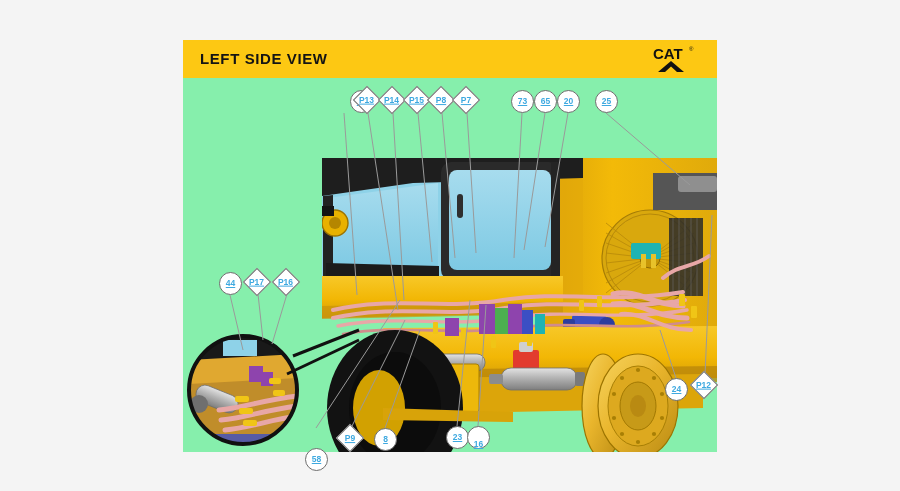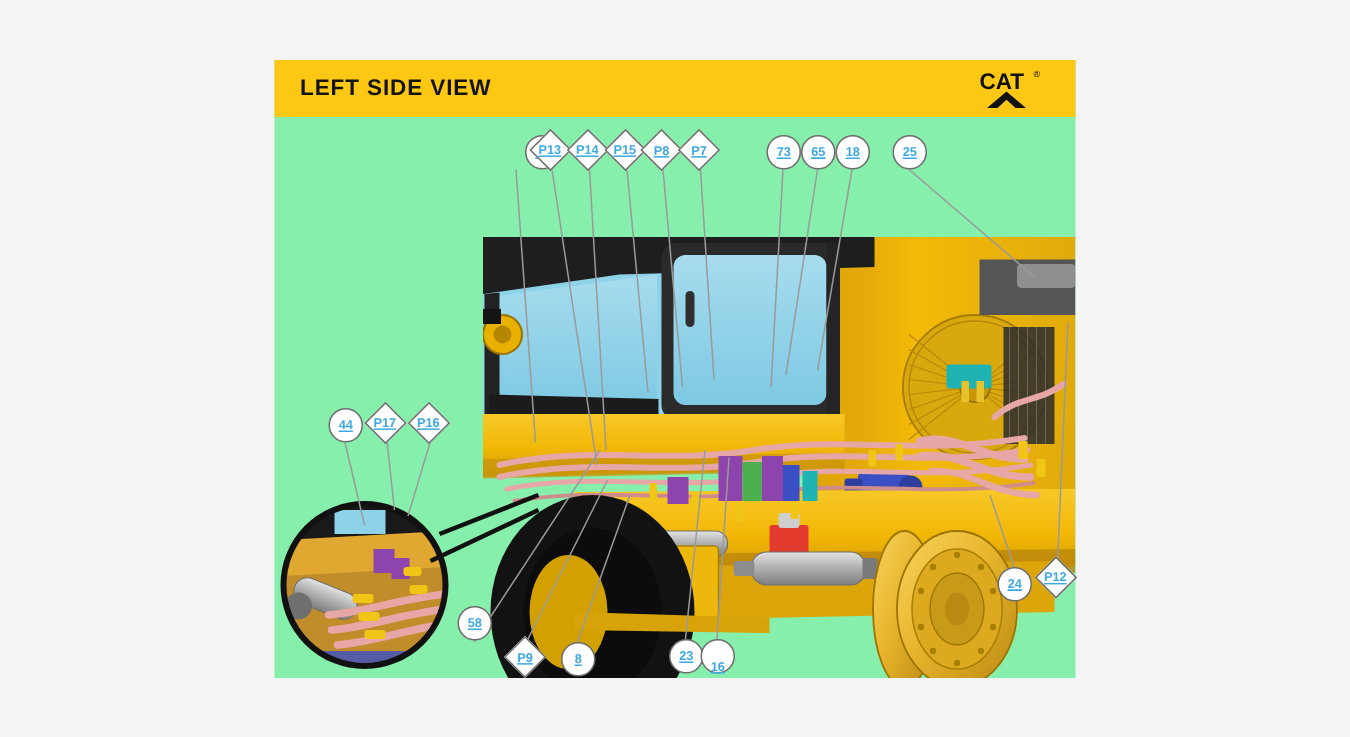--- a/index.html
+++ b/index.html
@@ -353,35 +353,35 @@
       <div class="callout diam" style="left: 456px; top: 90px;">
         <span class="lbl">P7</span>
       </div>
       <div class="callout circ" style="left: 511px; top: 90px;">
         <span class="lbl">73</span>
       </div>
       <div class="callout circ" style="left: 534px; top: 90px; text-decoration: underline;">
         <span class="lbl">65</span>
       </div>
       <div class="callout circ" style="left: 557px; top: 90px;">
-        <span class="lbl">18</span>
+        <span class="lbl">20</span>
       </div>
       <div class="callout circ" style="left: 595px; top: 90px;">
         <span class="lbl">25</span>
       </div>
       <div class="callout circ" style="left: 219px; top: 272px;">
         <span class="lbl">44</span>
       </div>
       <div class="callout diam" style="left: 247px; top: 272px;">
         <span class="lbl">P17</span>
       </div>
       <div class="callout diam" style="left: 276px; top: 272px;">
         <span class="lbl">P16</span>
       </div>
-      <div class="callout circ" style="left: 305px; top: 404px;">
+      <div class="callout circ" style="left: 305px; top: 448px;">
         <span class="lbl">58</span>
       </div>
       <div class="callout diam" style="left: 340px; top: 428px;">
         <span class="lbl">P9</span>
       </div>
       <div class="callout circ" style="left: 374px; top: 428px;">
         <span class="lbl">8</span>
       </div>
       <div class="callout circ" style="left: 446px; top: 426px;">
         <span class="lbl">23</span>

